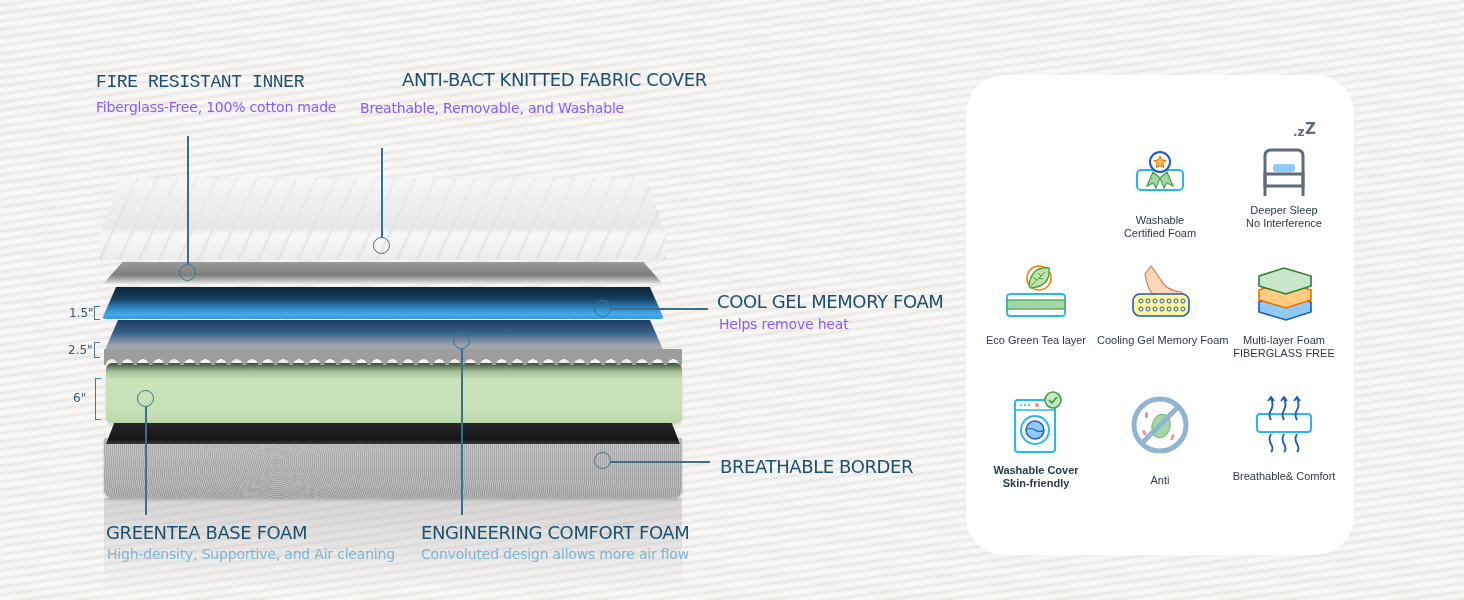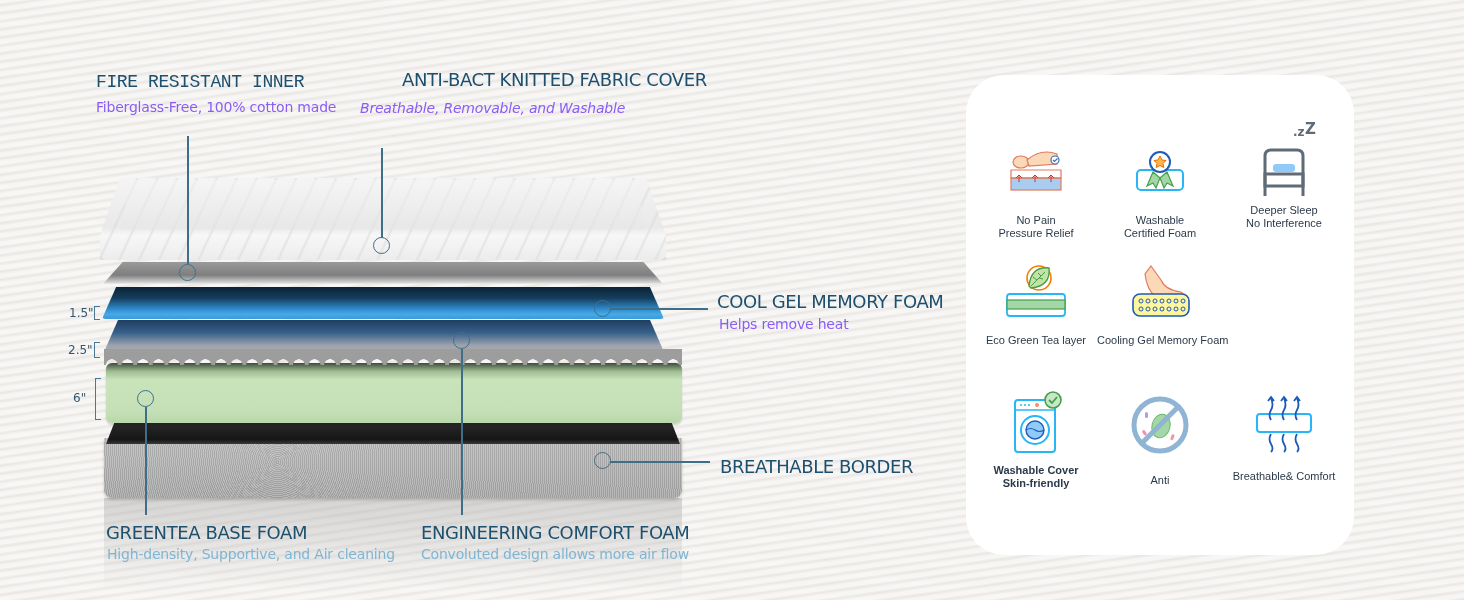--- a/index.html
+++ b/index.html
@@ -142,21 +142,21 @@
 <div class="bracket" style="left:94px; top:342px; height:16px;"></div>
 <div class="abs dim" style="left:73px; top:391px;">6"</div>
 <div class="bracket" style="left:95px; top:378px; height:42px;"></div>
 
 <div class="abs title" style="left:96px; top:72px;font-family:Liberation Mono, monospace;">FIRE RESISTANT INNER</div>
 <div class="abs sub" style="left:96px; top:99px;">Fiberglass-Free, 100% cotton made</div>
 <div class="line" style="left:187px; top:136px; width:1.5px; height:128px;"></div>
 <div class="ring" style="left:179px; top:264px;"></div>
 
 <div class="abs title" style="left:362px; top:69px;margin-left:40px;">ANTI-BACT KNITTED FABRIC COVER</div>
-<div class="abs sub" style="left:360px; top:100px;font-style:italic;">Breathable, Removable, and Washable</div>
+<div class="abs sub" style="left:360px; top:100px;">Breathable, Removable, and Washable</div>
 <div class="line" style="left:381px; top:148px; width:1.5px; height:90px;"></div>
 <div class="ring" style="left:373px; top:237px;"></div>
 
 <div class="abs title" style="left:717px; top:291px;">COOL GEL MEMORY FOAM</div>
 <div class="abs sub" style="left:719px; top:316px;">Helps remove heat</div>
 <div class="line" style="left:610px; top:308px; width:98px; height:1.5px;"></div>
 <div class="ring" style="left:594px; top:300px;"></div>
 
 <div class="abs title" style="left:720px; top:456px;">BREATHABLE BORDER</div>
 <div class="line" style="left:610px; top:461px; width:100px; height:1.5px;"></div>
@@ -167,33 +167,20 @@
 <div class="abs title" style="left:106px; top:522px;">GREENTEA BASE FOAM</div>
 <div class="abs sub faded" style="left:107px; top:546px;">High-density, Supportive, and Air cleaning</div>
 
 <div class="ring" style="left:453px; top:332px;"></div>
 <div class="line" style="left:461px; top:349px; width:1.5px; height:166px;"></div>
 <div class="abs title" style="left:421px; top:522px;">ENGINEERING COMFORT FOAM</div>
 <div class="abs sub faded" style="left:421px; top:546px;">Convoluted design allows more air flow</div>
 
 <div class="panel">
 
-  <div class="feat" style="left:7px; top:65px;">
-    <svg class="ico" viewBox="0 0 70 70">
-      <rect x="10" y="38" width="50" height="12" fill="#a8cdf0" stroke="#e07a5f" stroke-width="1.2"></rect>
-      <path d="M10 30 h50 v8 h-50z" fill="none" stroke="#e07a5f" stroke-width="1.2"></path>
-      <ellipse cx="20" cy="22" rx="8" ry="6" fill="#fbd9b8" stroke="#e07a5f" stroke-width="1.2"></ellipse>
-      <path d="M26 20 Q40 8 56 14 L56 24 L28 26z" fill="#fbd9b8" stroke="#e07a5f" stroke-width="1.2"></path>
-      <circle cx="54" cy="20" r="4" fill="#fff" stroke="#3a6fb0" stroke-width="1.2"></circle>
-      <path d="M52 20 l1.5 1.5 l3-3" stroke="#3a6fb0" fill="none" stroke-width="1.2"></path>
-      <path d="M18 42 v-6 M15 38 l3-3 l3 3 M34 42 v-6 M31 38 l3-3 l3 3 M50 42 v-6 M47 38 l3-3 l3 3" stroke="#c0392b" stroke-width="1" fill="none"></path>
-    </svg>
-    <div class="lbl">No Pain</div>
-    <div class="lbl" style="margin-top:0">Pressure Relief</div>
-  </div>
 
   <div class="feat" style="left:131px; top:65px;">
     <svg class="ico" viewBox="0 0 70 70">
       <rect x="12" y="30" width="46" height="20" rx="4" fill="none" stroke="#29b6f6" stroke-width="2"></rect>
       <path d="M28 32 l-6 14 l6-3 l3 5 l4-10z M42 32 l6 14 l-6-3 l-3 5 l-4-10z" fill="#a5d6a7" stroke="#43a047" stroke-width="1.2"></path>
       <circle cx="35" cy="22" r="10" fill="#fff" stroke="#1e5bb8" stroke-width="2"></circle>
       <path d="M35 16 l2 4 l4 .5 l-3 3 l.8 4 l-3.8-2 l-3.8 2 l.8-4 l-3-3 l4-.5z" fill="#ffb74d" stroke="#ef6c00" stroke-width="1"></path>
     </svg>
     <div class="lbl">Washable</div>
     <div class="lbl" style="margin-top:0">Certified Foam</div>
@@ -239,20 +226,29 @@
           <circle cx="30" cy="49" r="2"></circle>
           <circle cx="37" cy="49" r="2"></circle>
           <circle cx="44" cy="49" r="2"></circle>
           <circle cx="51" cy="49" r="2"></circle>
           <circle cx="58" cy="49" r="2"></circle>
       </g>
     </svg>
     <div class="lbl">Cooling Gel Memory Foam</div>
   </div>
 
+  <div class="feat" style="left:255px; top:185px;">
+    <svg class="ico" viewBox="0 0 70 70">
+      <path d="M10 42 L35 34 L62 42 L62 52 L37 60 L10 52z" fill="#90caf9" stroke="#1e5bb8" stroke-width="1.6"></path>
+      <path d="M10 30 L35 22 L62 30 L62 40 L37 48 L10 40z" fill="#ffcc80" stroke="#ef6c00" stroke-width="1.6"></path>
+      <path d="M10 16 L35 8 L62 16 L62 26 L37 34 L10 26z" fill="#c8e6c9" stroke="#2e7d32" stroke-width="1.6"></path>
+    </svg>
+    <div class="lbl">Multi-layer Foam</div>
+    <div class="lbl" style="margin-top:0">FIBERGLASS FREE</div>
+  </div>
 
   <div class="feat" style="left:7px; top:315px;font-weight:bold;">
     <svg class="ico" viewBox="0 0 70 70">
       <rect x="14" y="10" width="40" height="52" rx="3" fill="none" stroke="#29b6f6" stroke-width="2"></rect>
       <path d="M14 20 h40" stroke="#29b6f6" stroke-width="1.6"></path>
       <circle cx="20" cy="15" r="1" fill="#29b6f6"></circle>
         <circle cx="24" cy="15" r="1" fill="#29b6f6"></circle>
         <circle cx="28" cy="15" r="1" fill="#29b6f6"></circle>
       <circle cx="36" cy="15" r="2" fill="#ff8a65"></circle>
       <circle cx="34" cy="40" r="14" fill="none" stroke="#29b6f6" stroke-width="2"></circle>

